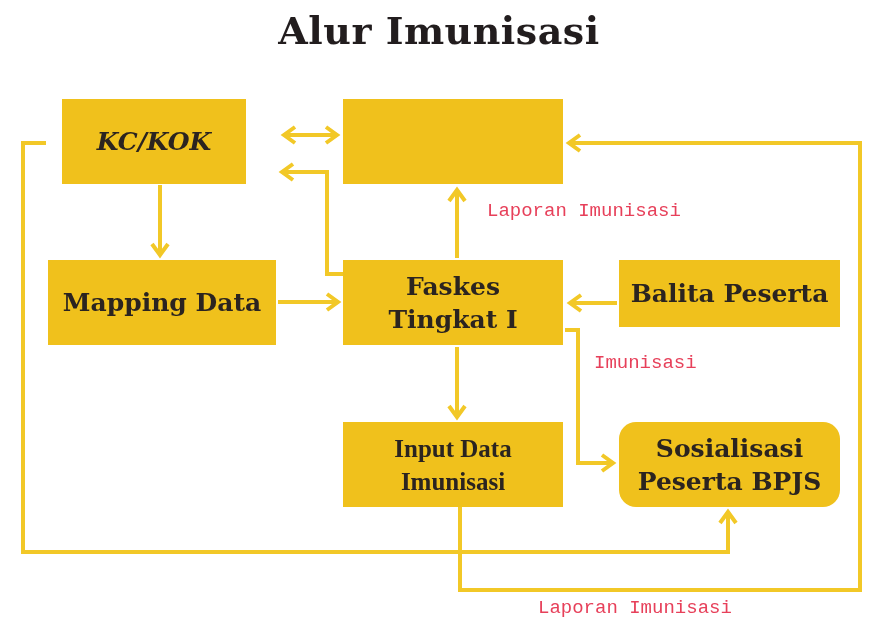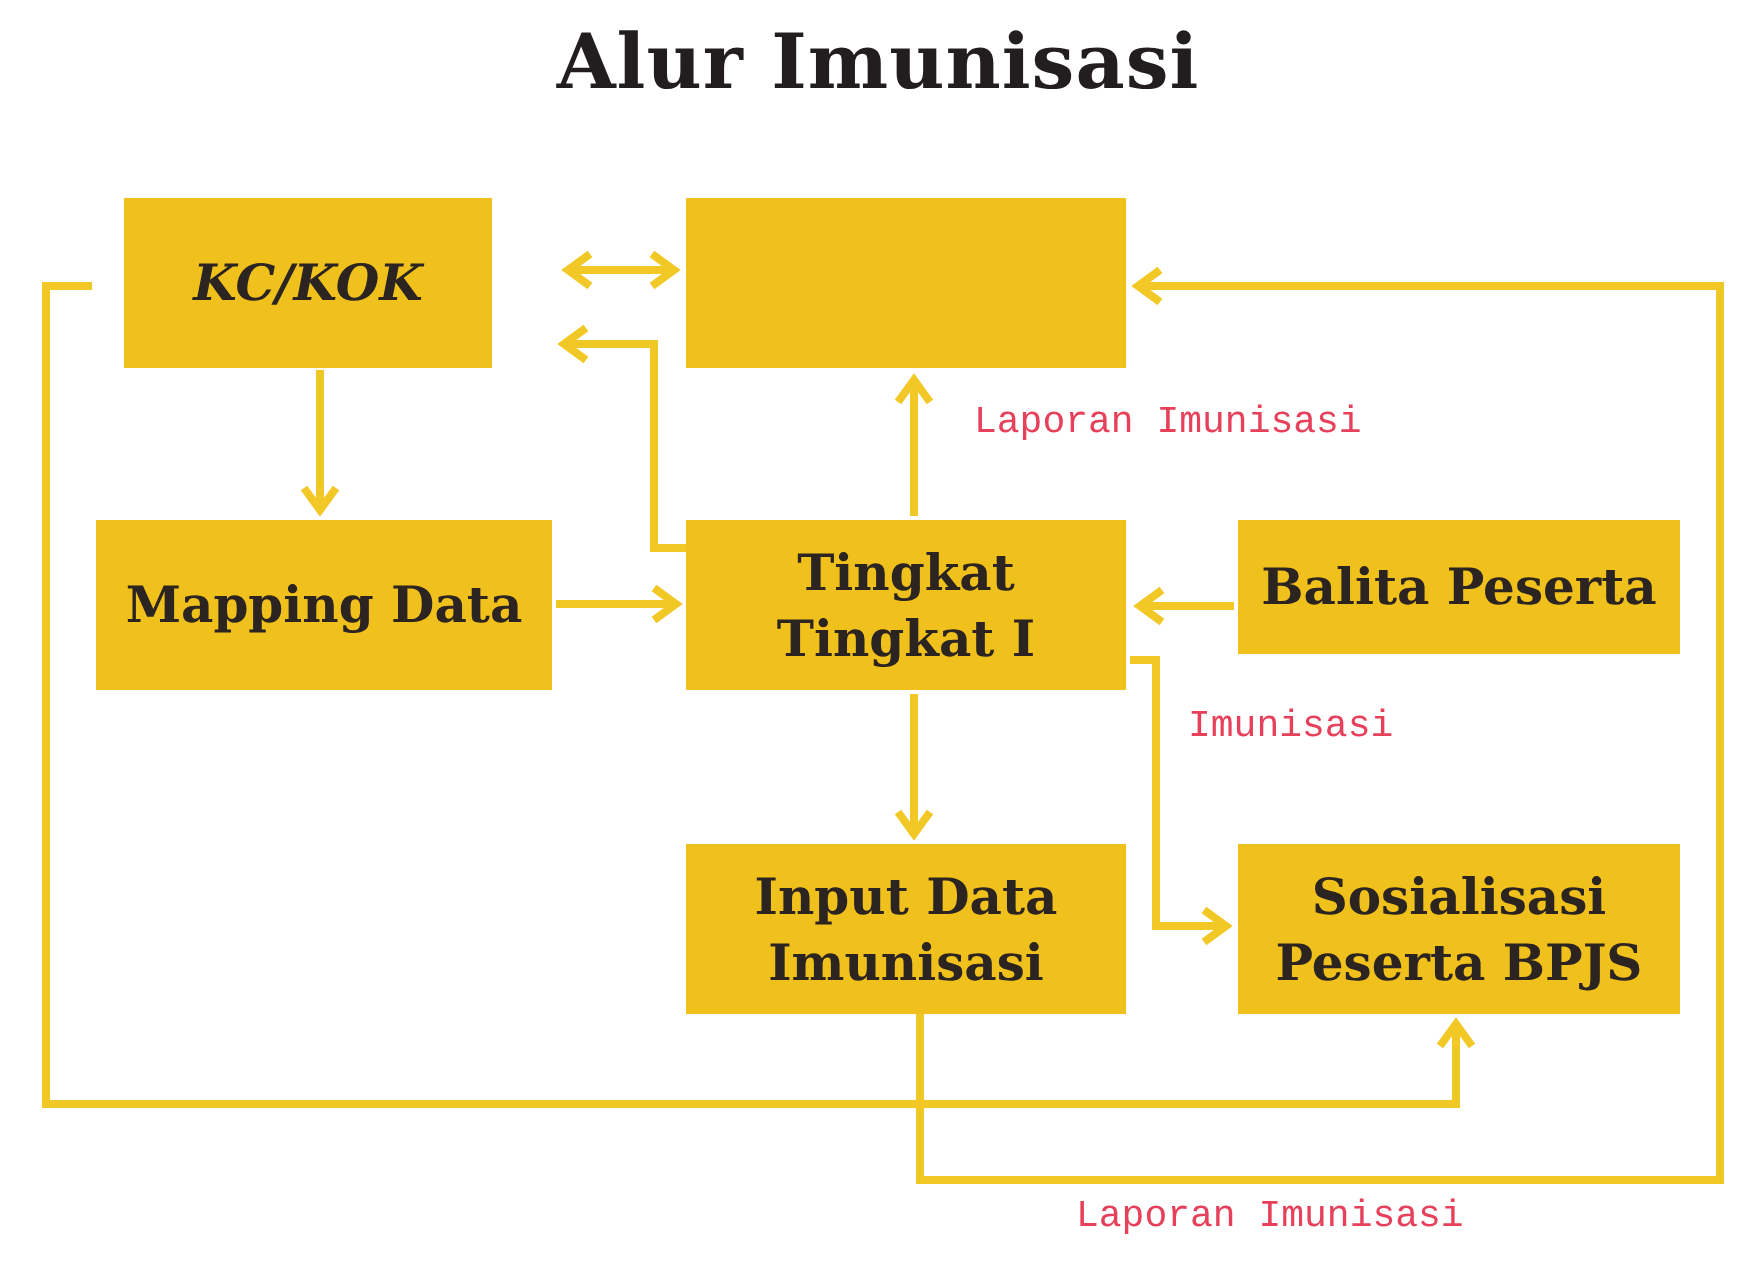--- a/index.html
+++ b/index.html
@@ -59,22 +59,22 @@
     flex-direction: column;
     align-items: center;
     justify-content: center;
     text-align: center;
   }
   .node-kc-kok       { left: 62px;  top: 99px;  width: 184px; height: 85px; font-style: italic; }
   .node-dinas        { left: 343px; top: 99px;  width: 220px; height: 85px; }
   .node-mapping      { left: 48px;  top: 260px; width: 228px; height: 85px; }
   .node-faskes       { left: 343px; top: 260px; width: 220px; height: 85px; }
   .node-balita       { left: 619px; top: 260px; width: 221px; height: 67px; }
-  .node-input        { left: 343px; top: 422px; width: 220px; height: 85px; }
-  .node-sosialisasi  { left: 619px; top: 422px; width: 221px; height: 85px; }
+  .node-input        { left: 343px; top: 422px; width: 220px; height: 85px; font-family: Liberation Serif, serif; }
+  .node-sosialisasi  { left: 619px; top: 422px; width: 221px; height: 85px; border-radius: 17px; }
   .edge-label {
     position: absolute;
     font-family: Liberation Mono, monospace;
     font-size: 19px;
     color: var(--edge-label);
     white-space: nowrap;
   }
   .label-laporan-top    { left: 487px; top: 200px; }
   .label-imunisasi      { left: 594px; top: 352px; }
   .label-laporan-bottom { left: 538px; top: 597px; }
@@ -109,21 +109,21 @@
   </div>
 
   <div class="node node-dinas">
   </div>
 
   <div class="node node-mapping">
     <div>Mapping Data</div>
   </div>
 
   <div class="node node-faskes">
-    <div>Tingkat</div>
+    <div>Faskes</div>
     <div>Tingkat I</div>
   </div>
 
   <div class="node node-balita">
     <div>Balita Peserta</div>
   </div>
 
   <div class="node node-input">
     <div>Input Data</div>
     <div>Imunisasi</div>

